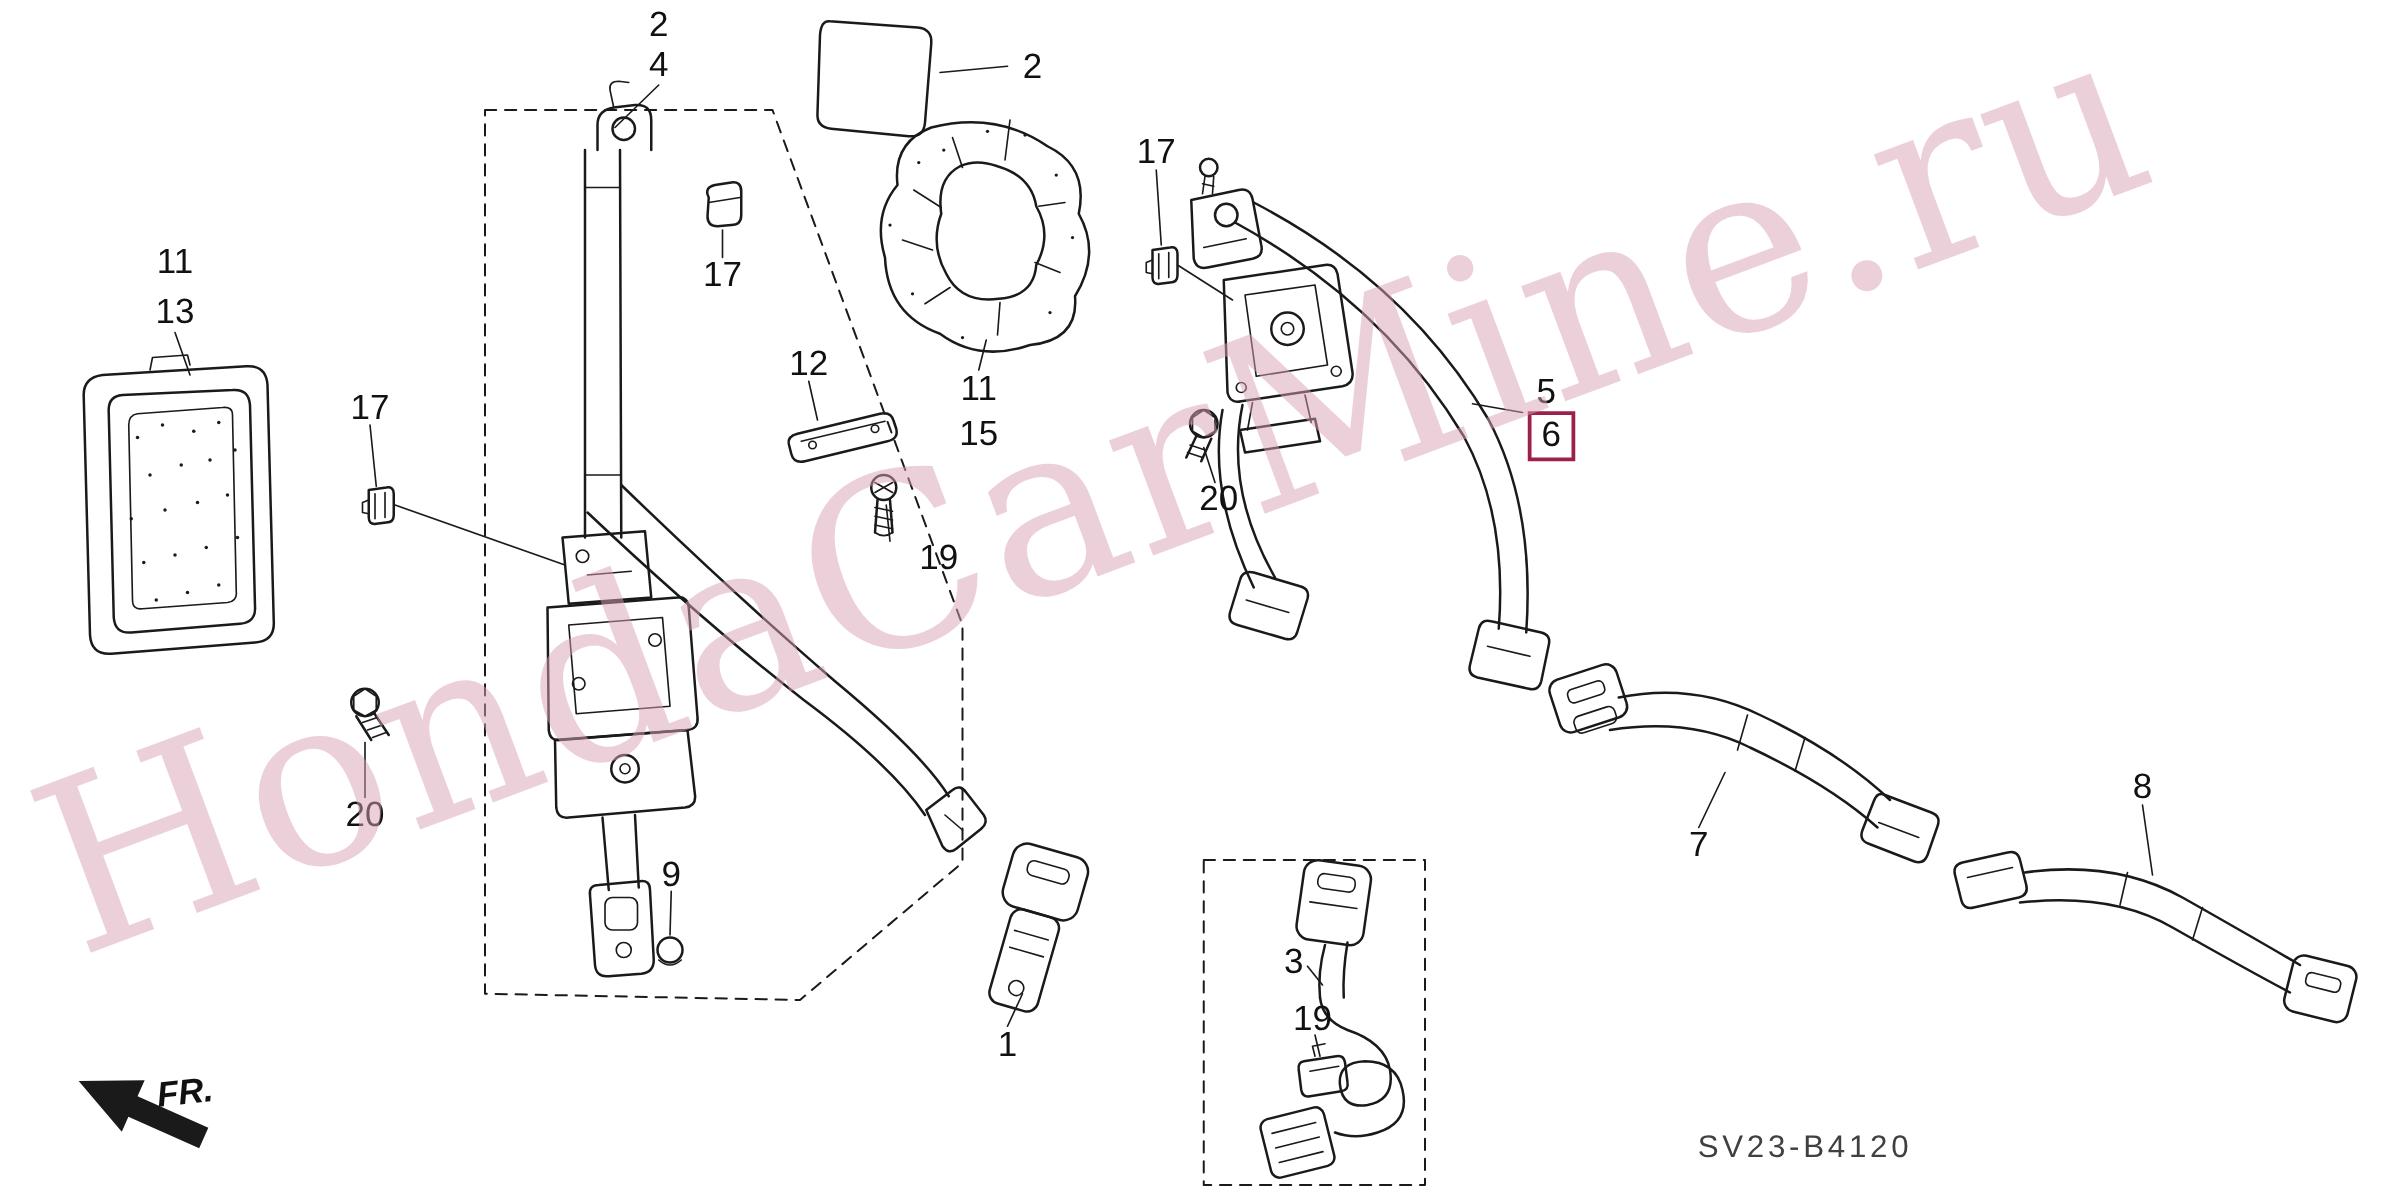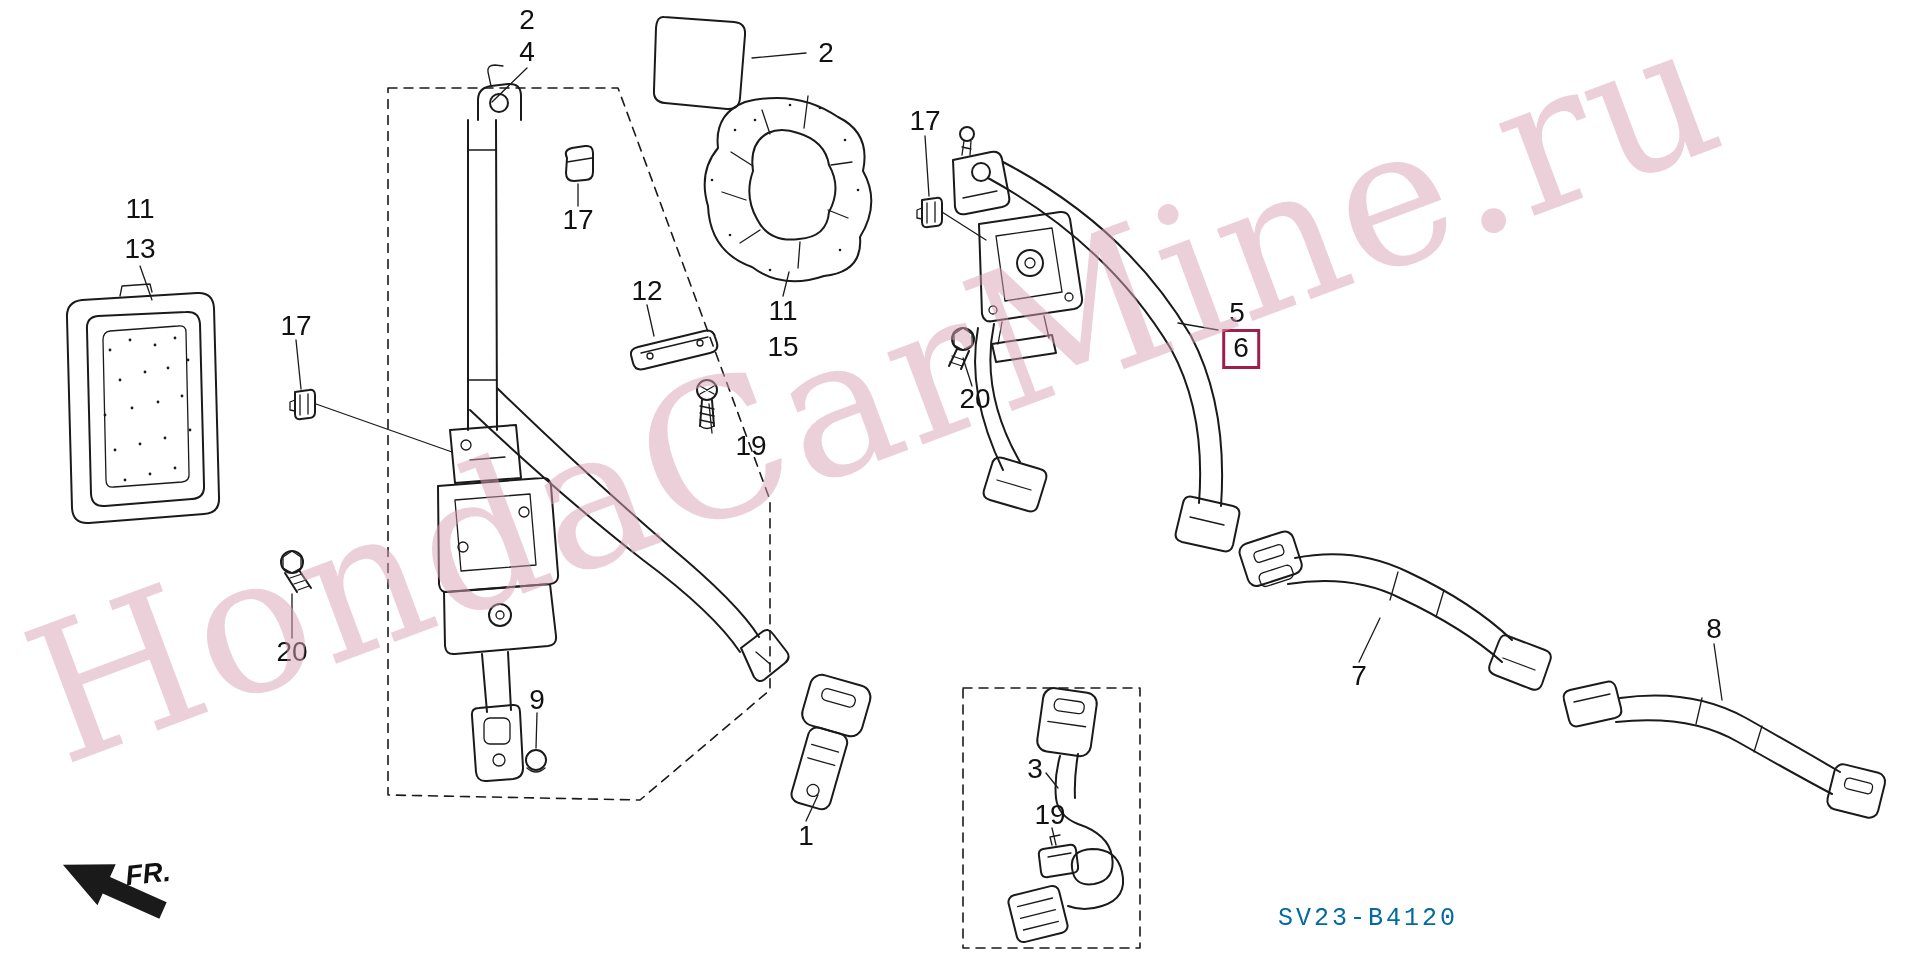--- a/index.html
+++ b/index.html
@@ -32,23 +32,23 @@
     padding:2px 8px 4px 8px;
   }
   .watermark{
     position:absolute;left:40px;top:600px;height:210px;
     transform-origin:0 50%;transform:rotate(-20.5deg);
     font-family:"DejaVu Serif",serif;font-size:190px;line-height:210px;
     color:var(--watermark);opacity:.5;white-space:nowrap;letter-spacing:2px;
     z-index:4;pointer-events:none;
   }
   .diagram-code{
-    position:absolute;left:1368px;top:918px;transform:translate(-50%,-50%);
-    font-family:Liberation Mono, monospace;font-size:25px;letter-spacing:3px;
-    color:#0369a1;z-index:3;
+    position:absolute;left:1444px;top:918px;transform:translate(-50%,-50%);
+    font-family:Liberation Sans, sans-serif;font-size:25px;letter-spacing:3px;
+    color:#404040;z-index:3;
   }
   .fr-label{
     position:absolute;left:148px;top:874px;transform:translate(-50%,-50%) rotate(-6deg);
     font-weight:bold;font-style:italic;font-size:28px;color:#111;z-index:3;
   }
 </style>
 </head>
 <body>
 
 <div class="stage">

